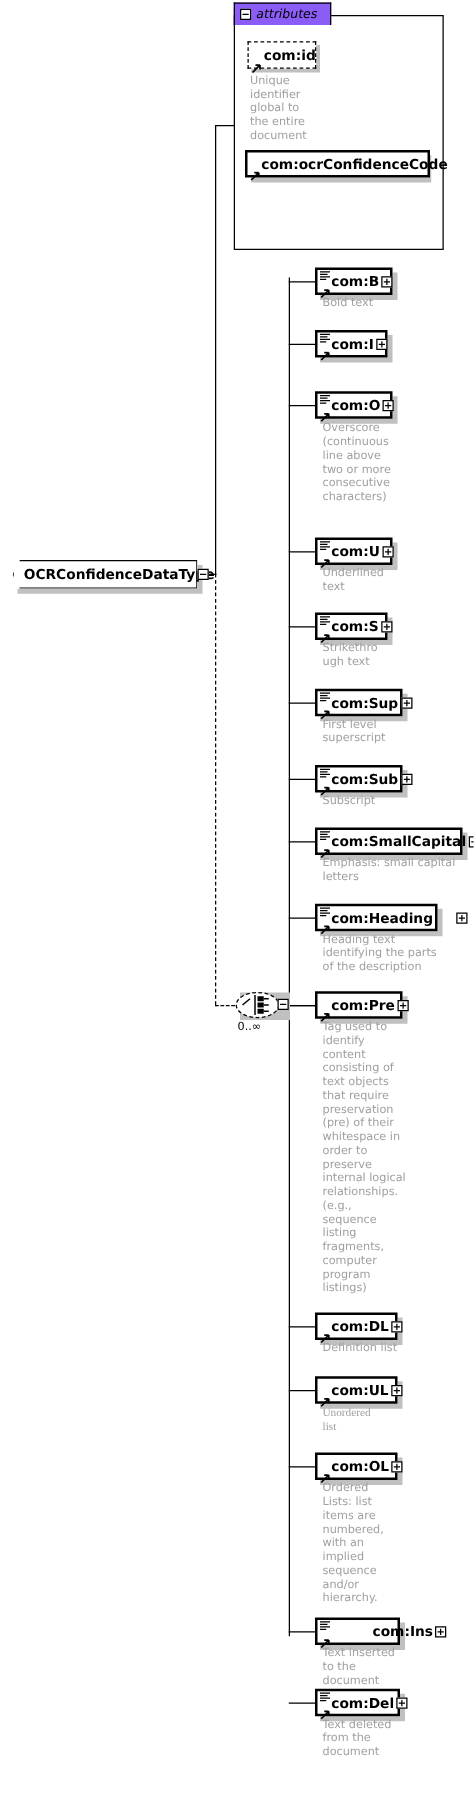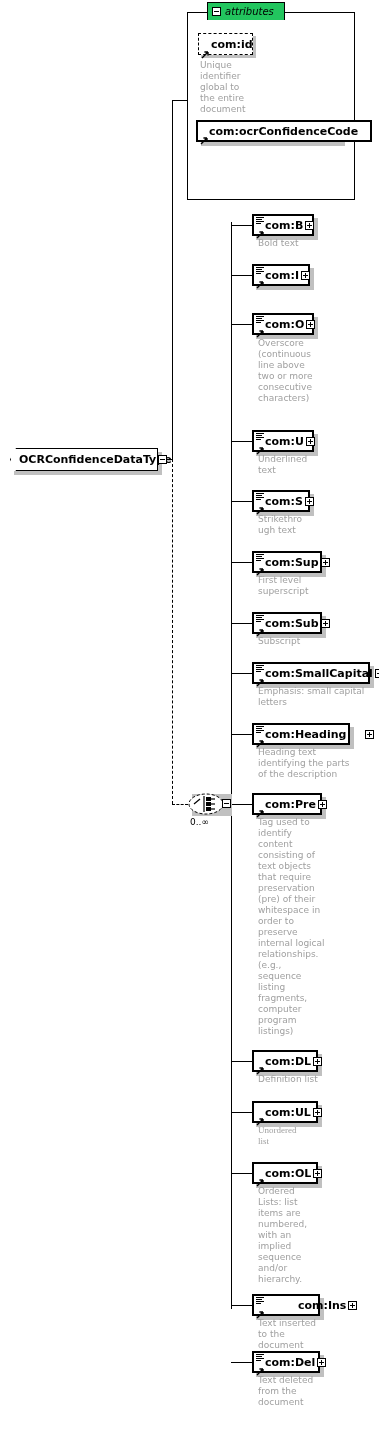--- a/index.html
+++ b/index.html
@@ -43,27 +43,26 @@
   .attr-panel {
     position: absolute;
     border: 1px solid #000000;
     background: #ffffff;
     box-sizing: border-box;
   }
   .attr-tab {
     position: absolute;
     border: 1px solid #000000;
     border-bottom: none;
-    background: #22c55e;
+    background: #8b5cf6;
     box-sizing: border-box;
     display: flex;
     align-items: center;
     padding-left: 4px;
     gap: 4px;
-    margin-left: 20px;
   }
   .attr-tab-label {
     font-style: italic;
     font-size: 10px;
     color: #000000;
     white-space: nowrap;
   }
 
   
   .pm {
@@ -228,21 +227,21 @@
     </span>
     <span class="node-label" style="padding-left:10px;">com:id</span>
   </div>
   <div class="desc" style="left:200px; top:60px; width:80px;">Unique
 identifier
 global to
 the entire
 document</div>
 
   <div class="shadow" style="left:201px; top:124px; width:144px; height:22px;"></div>
-  <div class="node thick" style="left:196px; top:120px; width:176px;">
+  <div class="node thick" style="left:196px; top:120px; width:148px;">
     <span class="ref-arrow">
       <svg width="8" height="8" viewBox="0 0 8 8">
         <path d="M1 7 L7 1 M7 1 L3.4 1 M7 1 L7 4.6" stroke="#000" stroke-width="1.4" fill="none"></path>
       </svg>
     </span>
     <span class="node-label" style="padding-left:9px;">com:ocrConfidenceCode</span>
   </div>
 
   <div class="shadow" style="left:14px; top:452px; width:148px; height:23px;"></div>
   <div class="type-box" style="left:10px; top:448px; width:148px;">

